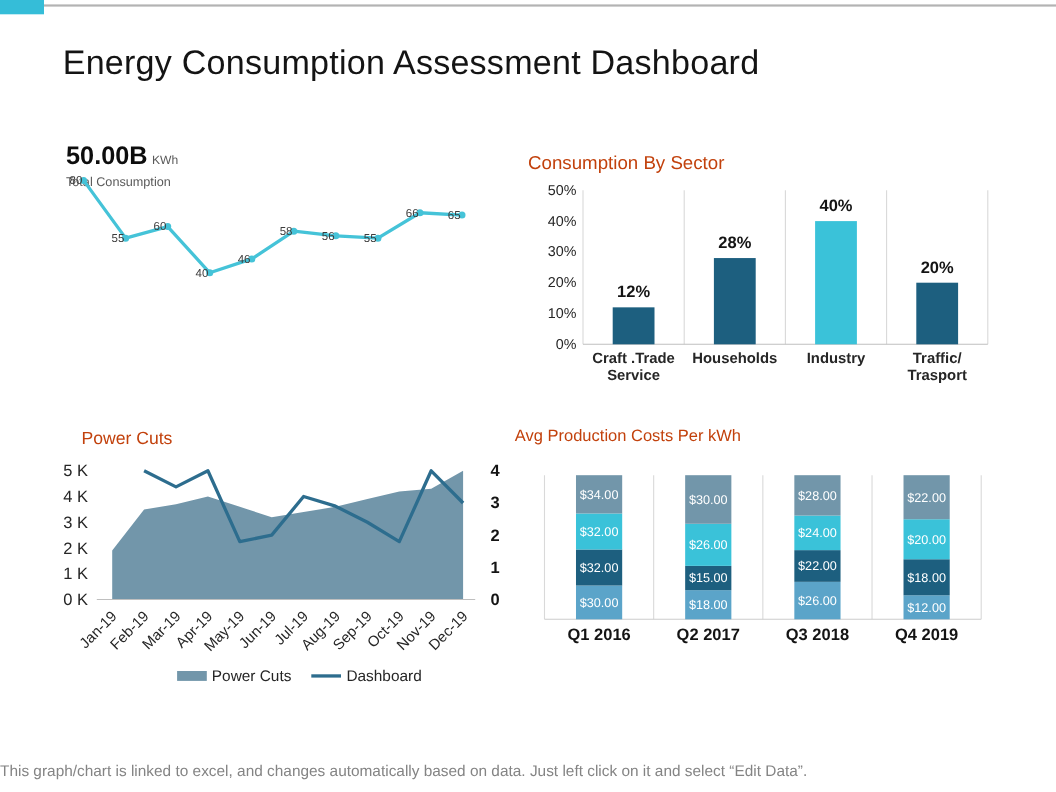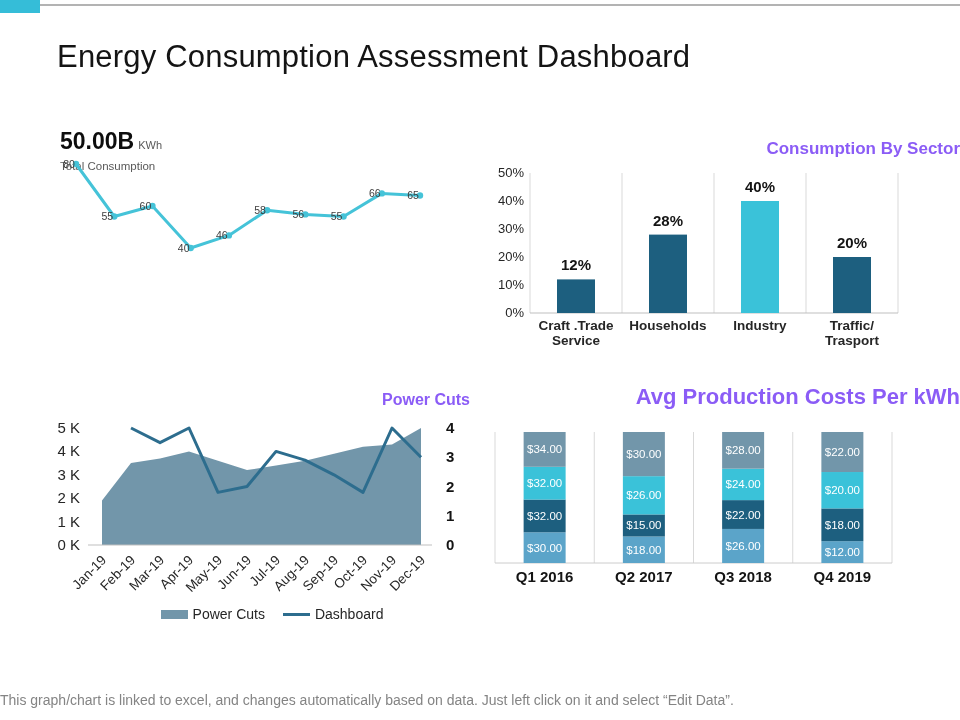--- a/index.html
+++ b/index.html
@@ -3,21 +3,21 @@
 <meta charset="utf-8">
 <style>
   html,body{margin:0;padding:0;background:#fff;}
   #canvas{position:relative;width:960px;height:720px;background:#ffffff;overflow:hidden;
           font-family:"Liberation Sans",sans-serif;color:#1a1a1a;}
   .topline{position:absolute;top:4px;left:0;width:960px;height:2px;background:#b3b3b3;}
   .corner{position:absolute;top:0;left:0;width:40px;height:13px;}
   .page-title{position:absolute;top:18px;left:57px;font-size:31px;font-weight:400;color:#141414;
               letter-spacing:.2px;white-space:nowrap;}
   .panel{position:absolute;}
-  .chart-title{font-weight:700;text-align:right;color:#8b5cf6;}
+  .chart-title{font-weight:400;text-align:left;color:#c2410c;}
   .headline{position:absolute;top:128px;left:60px;width:380px;text-align:left;}
   .headline .big{font-size:23px;font-weight:700;color:#0d0d0d;}
   .headline .unit{font-size:11px;color:#595959;margin-left:4px;}
   .headline .sub{font-size:11.5px;color:#595959;margin-top:5px;}
   .legend{display:flex;justify-content:center;align-items:center;gap:18px;font-size:14px;color:#262626;}
   .legend .item{display:flex;align-items:center;gap:5px;white-space:nowrap;}
   .legend .swatch{display:inline-block;}
   svg{display:block;}
   .footer{position:absolute;left:0;width:960px;top:692px;text-align:left;
           font-size:14px;color:#848484;}
@@ -146,21 +146,21 @@
           <span>Power Cuts</span>
         </span>
         <span class="item">
           <span class="swatch" style="background: rgb(45, 109, 142); width: 27px; height: 3px;"></span>
           <span>Dashboard</span>
         </span>
       </div>
   </div>
 
   <div class="panel" style="top:385px;left:468px;width:492px;">
-    <div class="chart-title" style="font-size:22px;line-height:24px;">Avg Production Costs Per kWh</div>
+    <div class="chart-title" style="font-size:15px;line-height:24px;">Avg Production Costs Per kWh</div>
     <svg id="costChart" width="492" height="180">
         <g>
           <line x1="27" y1="23" x2="27" y2="154" stroke="#d9d9d9"></line>
           <line x1="126.25" y1="23" x2="126.25" y2="154" stroke="#d9d9d9"></line>
           <line x1="225.5" y1="23" x2="225.5" y2="154" stroke="#d9d9d9"></line>
           <line x1="324.75" y1="23" x2="324.75" y2="154" stroke="#d9d9d9"></line>
           <line x1="424" y1="23" x2="424" y2="154" stroke="#d9d9d9"></line>
         </g>
         <line x1="27" y1="154" x2="424" y2="154" stroke="#cccccc"></line>
         <g>

